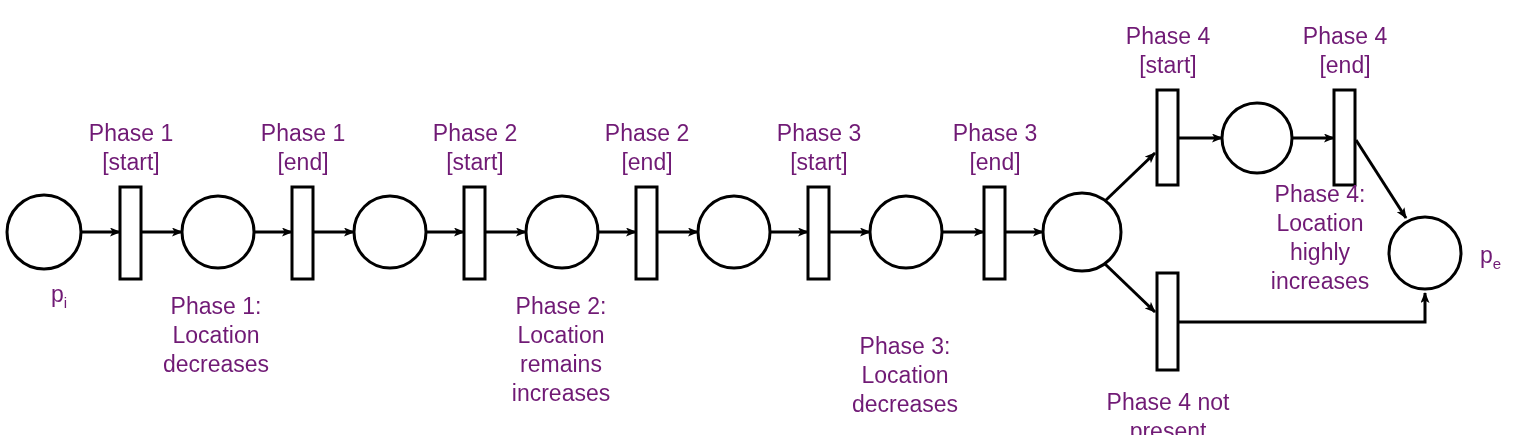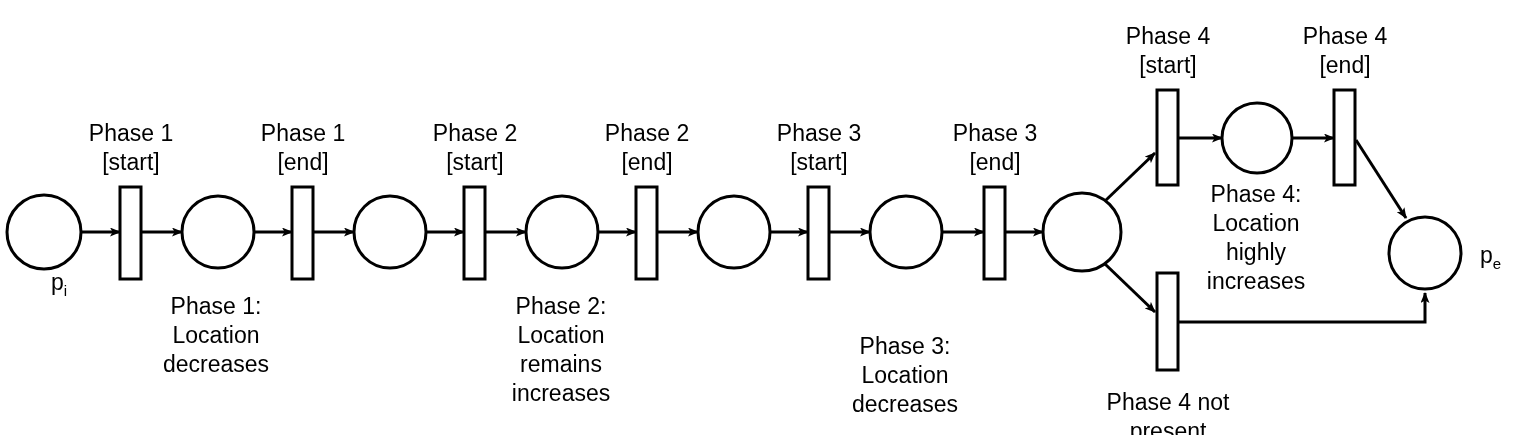--- a/index.html
+++ b/index.html
@@ -22,21 +22,21 @@
     left: 0;
     top: 0;
     width: 1526px;
     height: 435px;
   }
   .lbl {
     position: absolute;
     font-family: "Liberation Sans", sans-serif;
     font-size: 23px;
     line-height: 29px;
-    color: #000000;
+    color: #701a75;
     text-align: center;
     white-space: pre;
     transform: translateX(-50%);
   }
   .lbl-left {
     text-align: center;
     transform: none;
   }
   .sub {
     font-size: 15px;
@@ -143,25 +143,25 @@
 
   <div class="lbl" style="left: 561px; top: 292px; white-space: pre;">Phase 2:
 Location
 remains
 increases</div>
 
   <div class="lbl" style="left: 905px; top: 292px; white-space: pre; margin-top: 40px;">Phase 3:
 Location
 decreases</div>
 
-  <div class="lbl" style="left: 1256px; top: 180px; white-space: pre;">Phase 4:
+  <div class="lbl" style="left: 1320px; top: 180px; white-space: pre;">Phase 4:
 Location
 highly
 increases</div>
 
   <div class="lbl" style="left: 1168px; top: 388px; white-space: pre;">Phase 4 not
 present</div>
 
-  <div class="lbl lbl-left" style="left:51px; top:268px;"><span>p</span><span class="sub">i</span></div>
+  <div class="lbl lbl-left" style="left:51px; top:280px;"><span>p</span><span class="sub">i</span></div>
 
   <div class="lbl lbl-left" style="left:1480px; top:241px;"><span>p</span><span class="sub">e</span></div>
 
 </div>
 
 </body></html>

